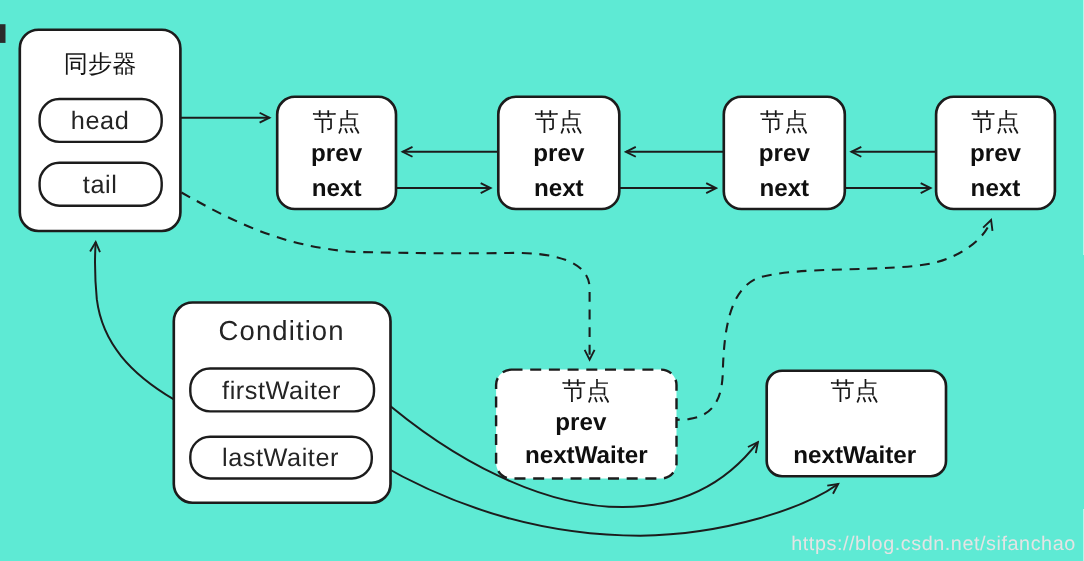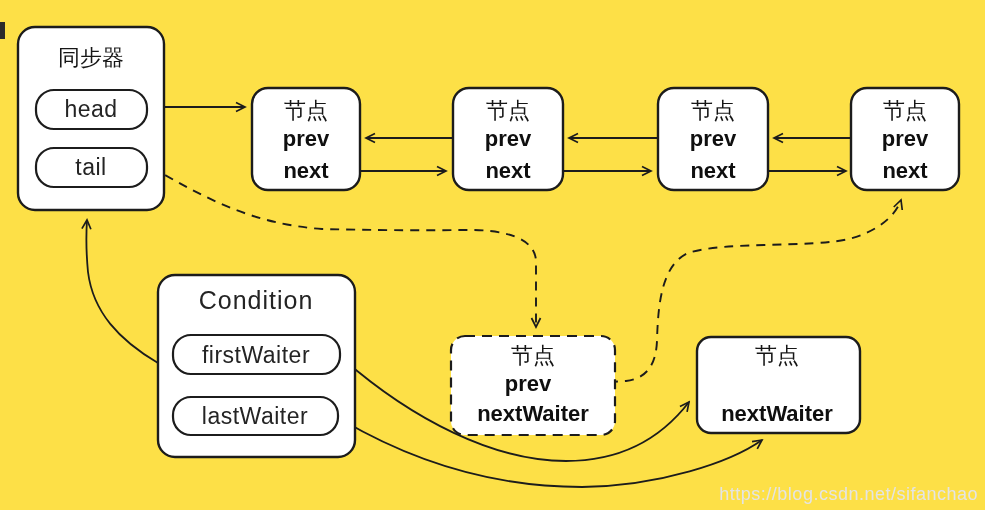--- a/index.html
+++ b/index.html
@@ -1,19 +1,19 @@
 <!DOCTYPE html>
 <html><head>
 <meta charset="utf-8">
 <style>
   html, body { margin: 0; padding: 0; background: #ffffff; }
   .stage {
     position: relative;
     width: 985px; height: 510px;
-    background: #fde047;
+    background: #5eead4;
     font-family: "Liberation Sans", sans-serif;
     overflow: hidden;
   }
   svg { display: block; }
   .box     { fill: #ffffff; stroke: #1c1c1c; stroke-width: 2.4; }
   .pill    { fill: #ffffff; stroke: #1c1c1c; stroke-width: 2.2; }
   .box-dashed { fill: #ffffff; stroke: #1c1c1c; stroke-width: 2.2; stroke-dasharray: 10 7; }
   .edge        { fill: none; stroke: #1c1c1c; stroke-width: 1.8; }
   .edge-dashed { fill: none; stroke: #1c1c1c; stroke-width: 1.9; stroke-dasharray: 9 7; }
   .t-cjk    { fill: #161616; font-size: 22px; text-anchor: middle; }

